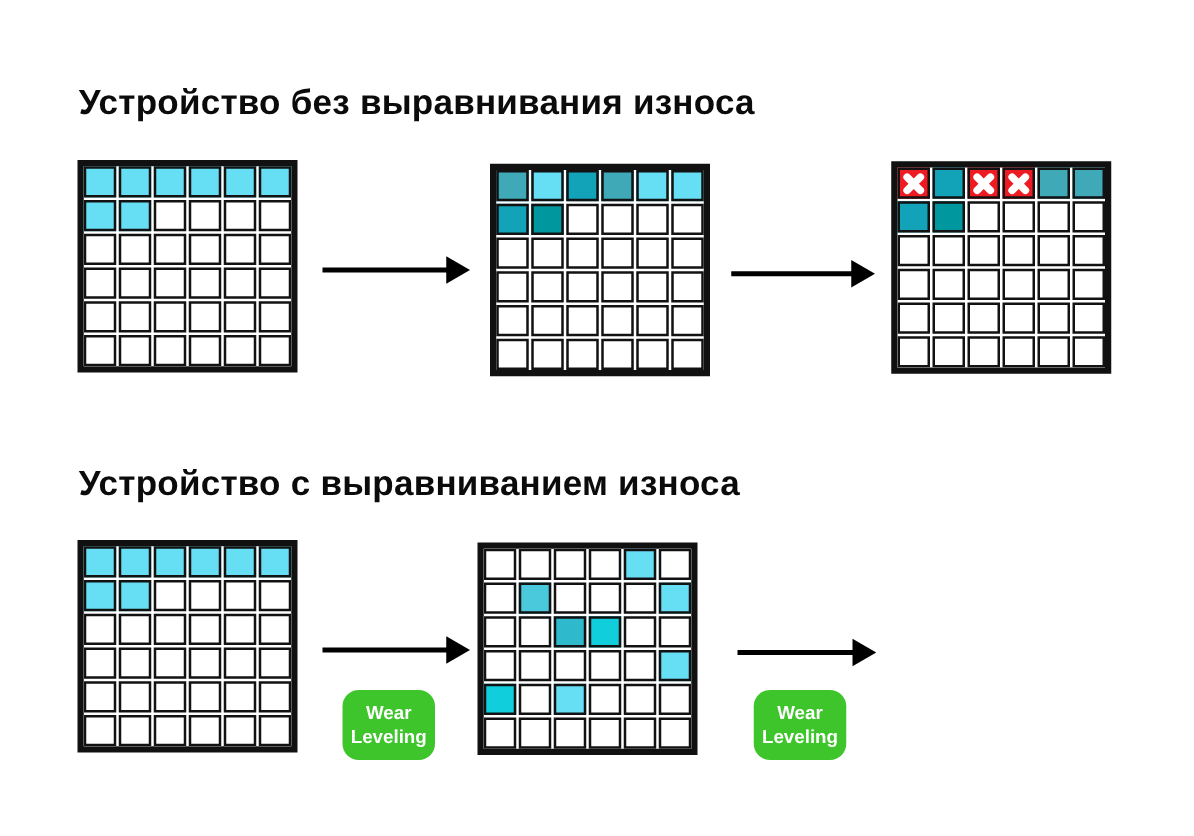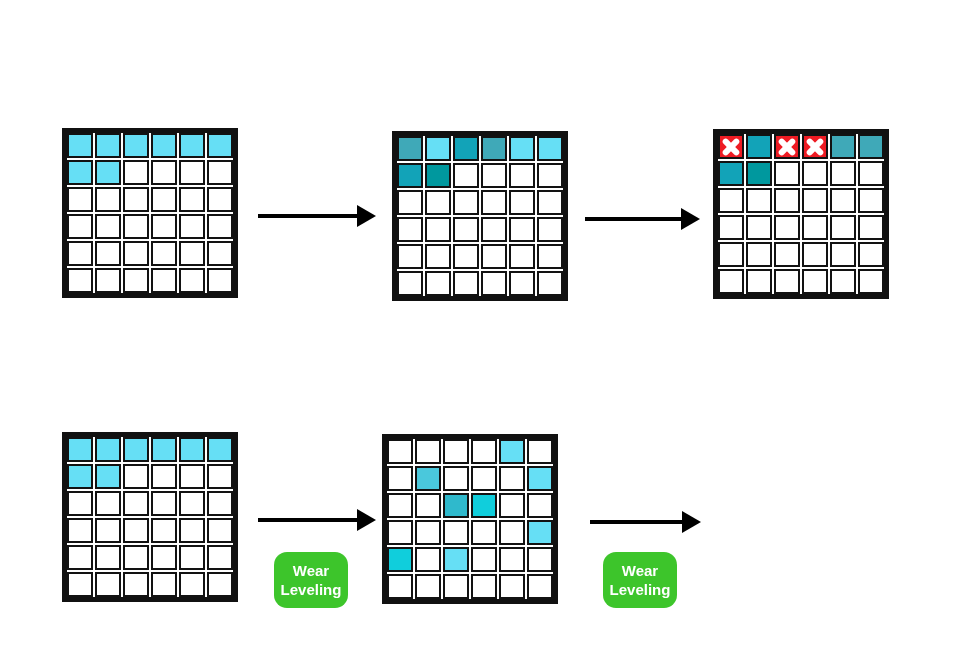--- a/index.html
+++ b/index.html
@@ -79,20 +79,21 @@
     text-align:center;
   }
   #badge-1{left:274px;top:552px;}
   #badge-2{left:603px;top:552px;}
 </style>
 </head>
 <body>
 
 <div class="canvas">
 
+  <div class="section-title" id="title-top">Устройство без выравнивания износа</div>
 
   <div class="gridbox" id="grid-nw1">
       <div class="cell" style="background: rgb(102, 223, 245);"></div>
       <div class="cell" style="background: rgb(102, 223, 245);"></div>
       <div class="cell" style="background: rgb(102, 223, 245);"></div>
       <div class="cell" style="background: rgb(102, 223, 245);"></div>
       <div class="cell" style="background: rgb(102, 223, 245);"></div>
       <div class="cell" style="background: rgb(102, 223, 245);"></div>
       <div class="cell" style="background: rgb(102, 223, 245);"></div>
       <div class="cell" style="background: rgb(102, 223, 245);"></div>
@@ -207,20 +208,21 @@
       <div class="cell" style="background: rgb(255, 255, 255);"></div>
       <div class="cell" style="background: rgb(255, 255, 255);"></div>
       <div class="cell" style="background: rgb(255, 255, 255);"></div>
       <div class="cell" style="background: rgb(255, 255, 255);"></div>
       <div class="cell" style="background: rgb(255, 255, 255);"></div>
       <div class="cell" style="background: rgb(255, 255, 255);"></div>
       <div class="cell" style="background: rgb(255, 255, 255);"></div>
       <div class="cell" style="background: rgb(255, 255, 255);"></div>
     </div>
 
+  <div class="section-title" id="title-bottom">Устройство с выравниванием износа</div>
 
   <div class="gridbox" id="grid-wl1">
       <div class="cell" style="background: rgb(102, 223, 245);"></div>
       <div class="cell" style="background: rgb(102, 223, 245);"></div>
       <div class="cell" style="background: rgb(102, 223, 245);"></div>
       <div class="cell" style="background: rgb(102, 223, 245);"></div>
       <div class="cell" style="background: rgb(102, 223, 245);"></div>
       <div class="cell" style="background: rgb(102, 223, 245);"></div>
       <div class="cell" style="background: rgb(102, 223, 245);"></div>
       <div class="cell" style="background: rgb(102, 223, 245);"></div>

